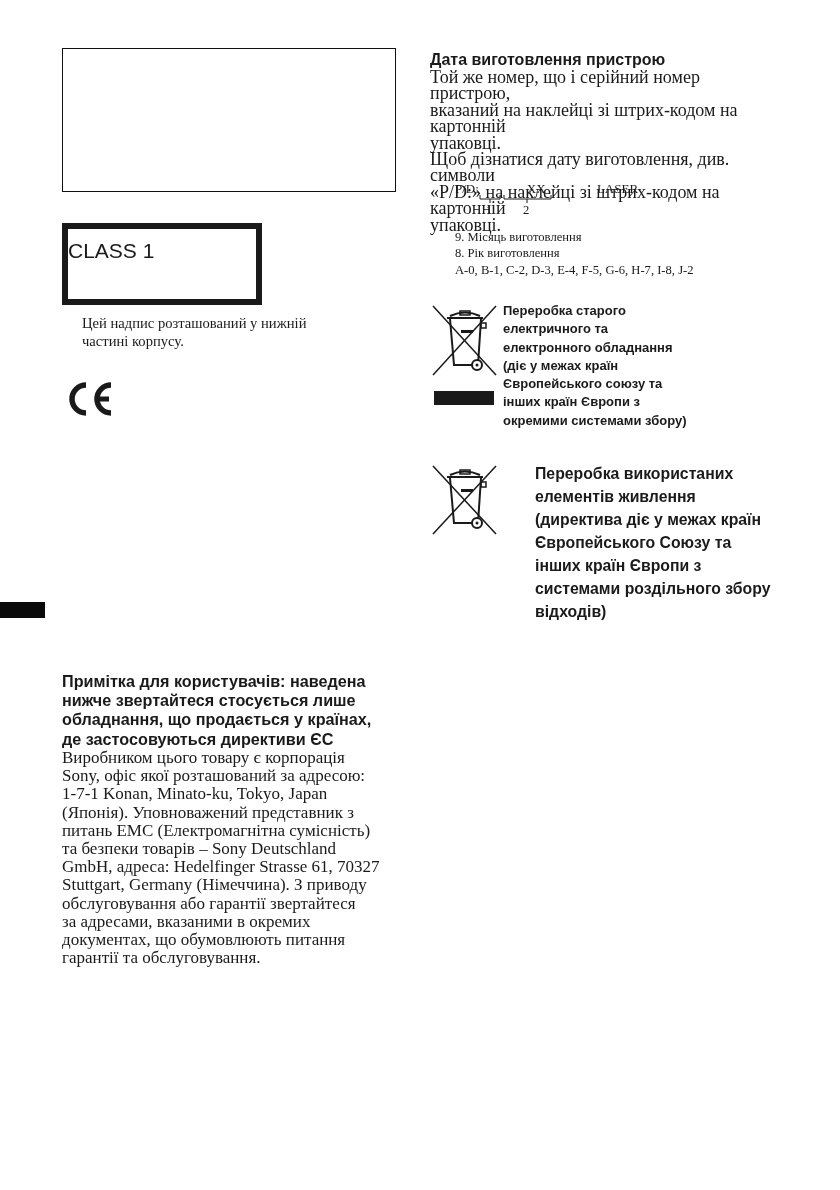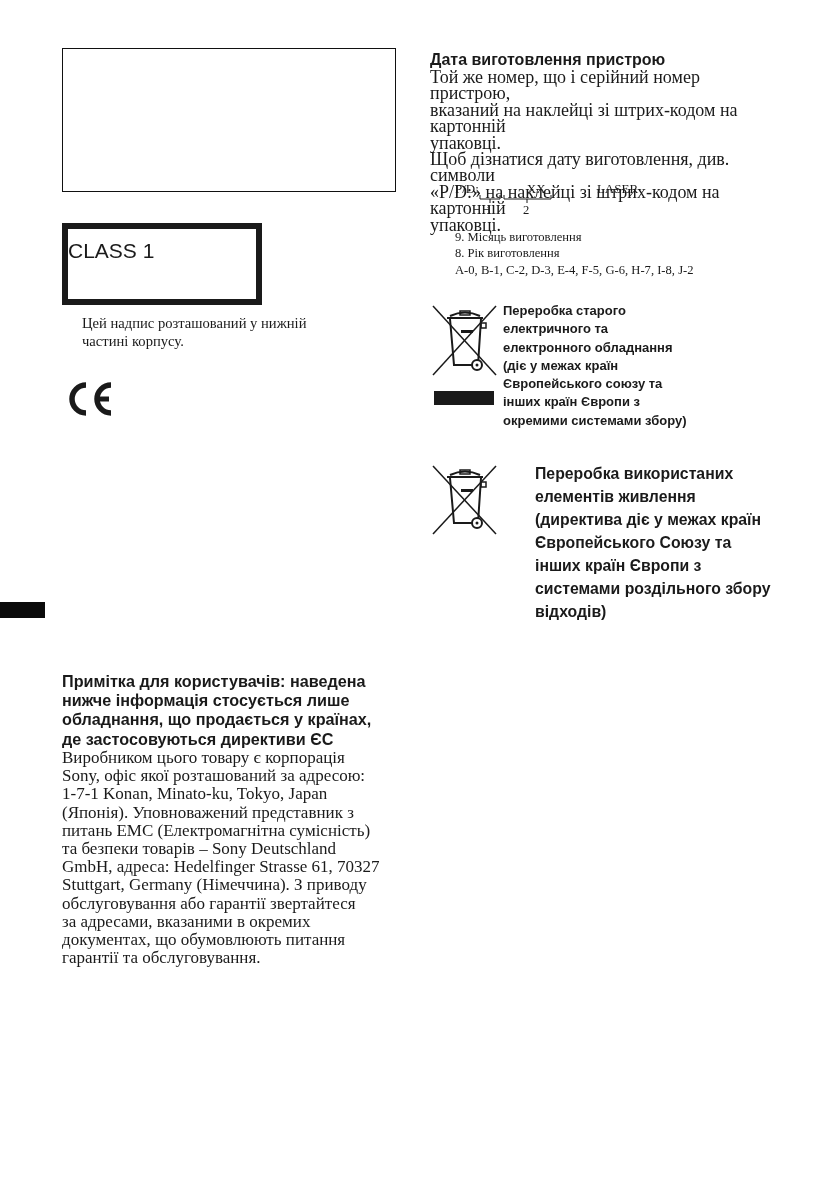--- a/index.html
+++ b/index.html
@@ -61,21 +61,21 @@
   <svg width="48" height="36" viewBox="0 0 48 36">
     <path d="M20 4 A14 14 0 1 0 20 32" fill="none" stroke="#1a1a1a" stroke-width="5.5"></path>
     <path d="M45 4 A14 14 0 1 0 45 32" fill="none" stroke="#1a1a1a" stroke-width="5.5"></path>
     <line x1="31" y1="18" x2="43" y2="18" stroke="#1a1a1a" stroke-width="5"></line>
   </svg>
 </div>
 
 <div class="abs side-tab"></div>
 
 <div class="abs note-head sans para">Примітка для користувачів: наведена
-нижче інформація стосується лише
+нижче звертайтеся стосується лише
 обладнання, що продається у країнах,
 де застосовуються директиви ЄС</div>
 <div class="abs note-body serif para">Виробником цього товару є корпорація
 Sony, офіс якої розташований за адресою:
 1-7-1 Konan, Minato-ku, Tokyo, Japan
 (Японія). Уповноважений представник з
 питань EMC (Електромагнітна сумісність)
 та безпеки товарів – Sony Deutschland
 GmbH, адреса: Hedelfinger Strasse 61, 70327
 Stuttgart, Germany (Німеччина). З приводу

